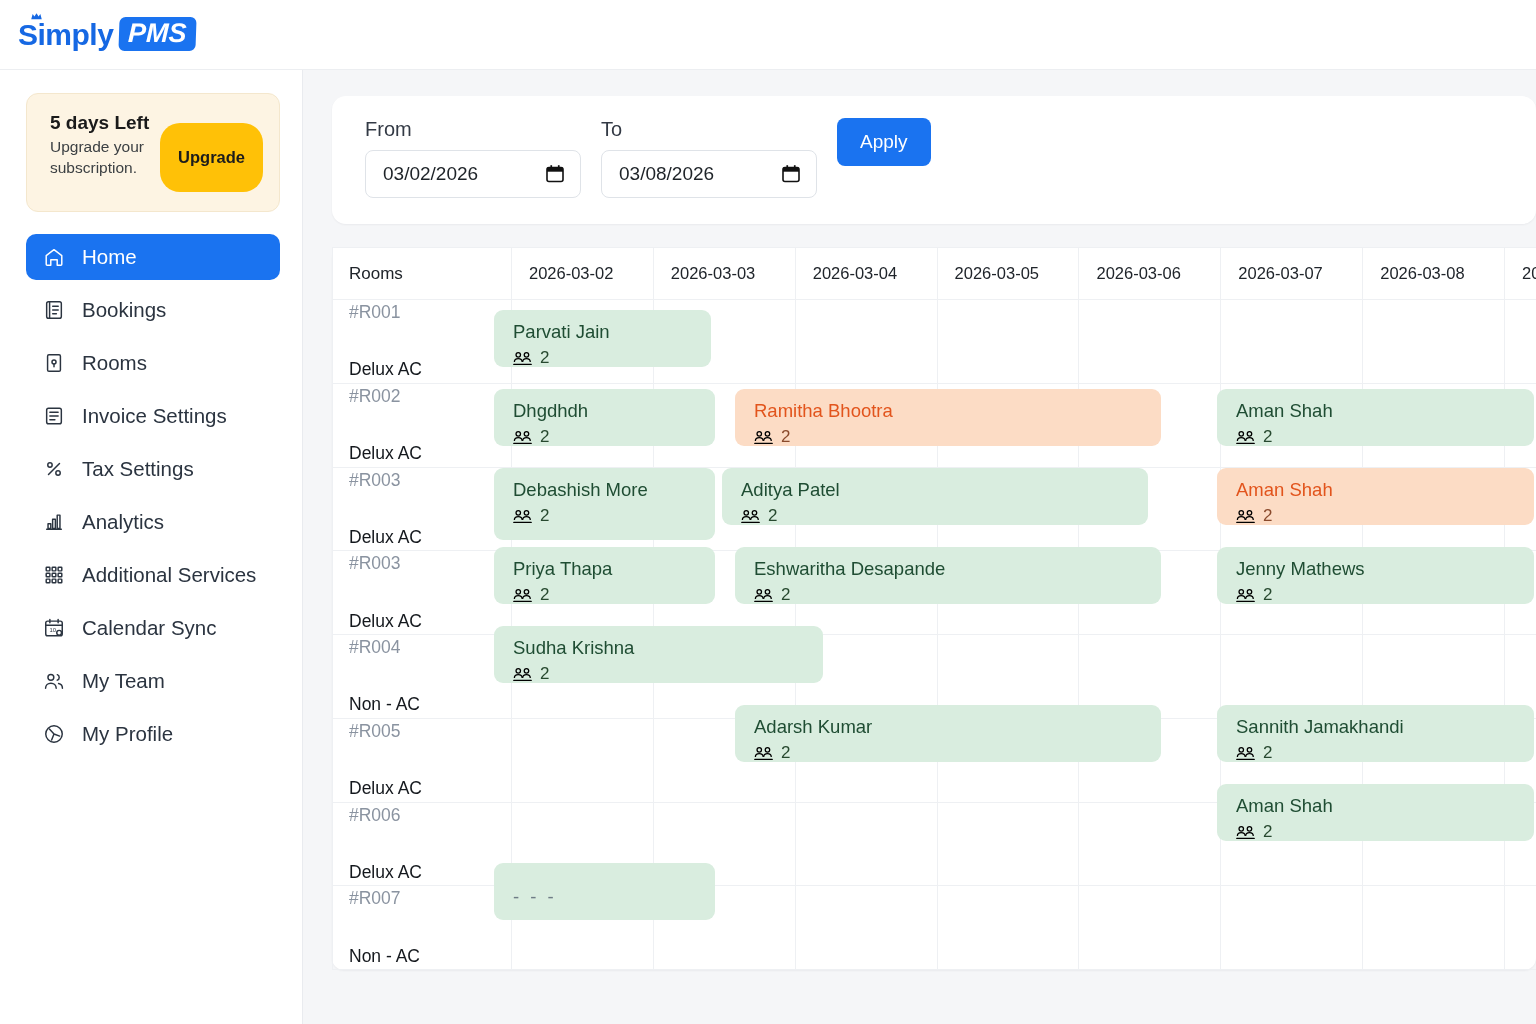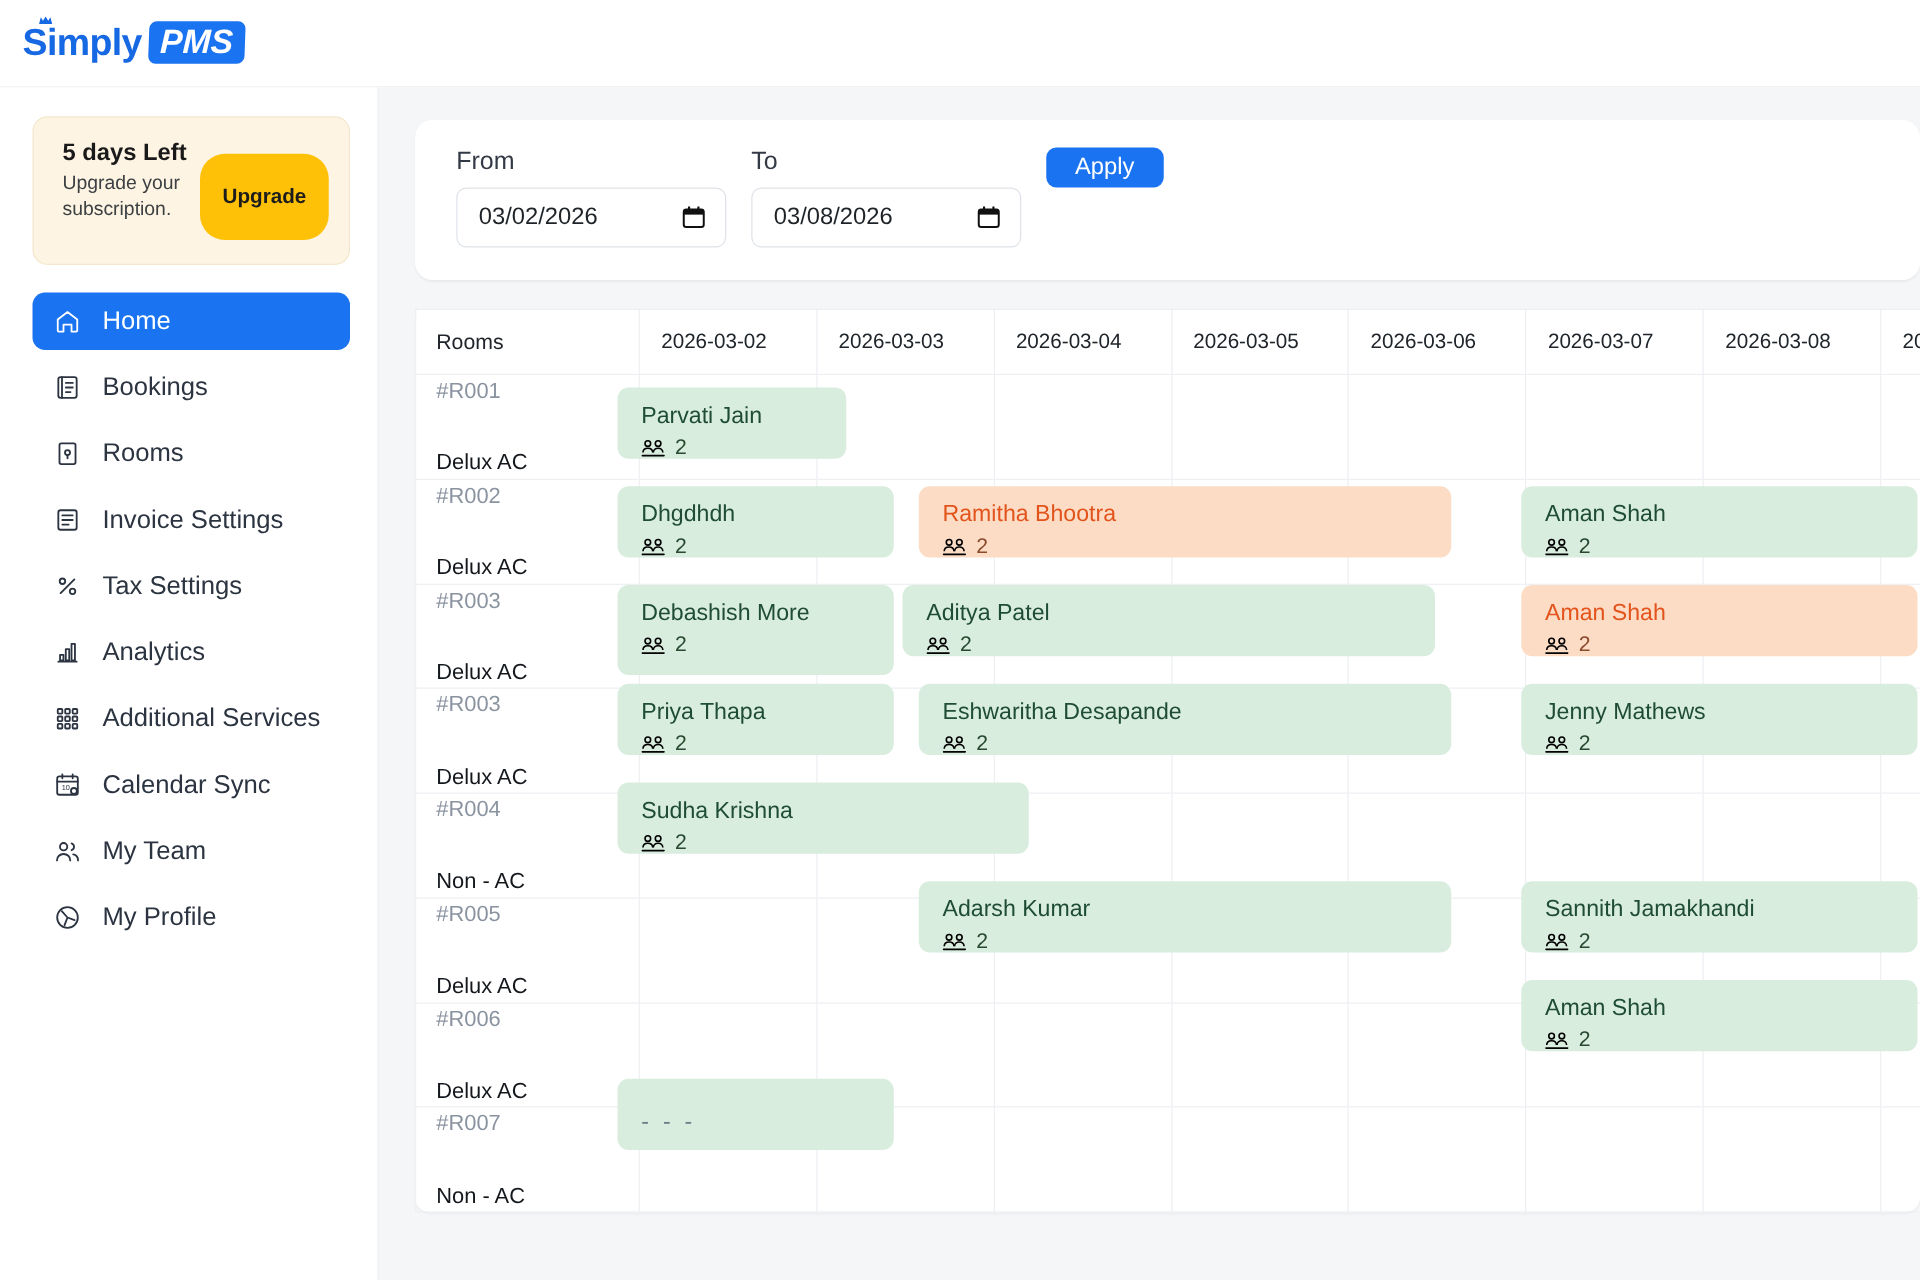--- a/index.html
+++ b/index.html
@@ -80,21 +80,21 @@
   }
   .filter-row { display: flex; align-items: flex-start; gap: 20px; }
   .field-label { font-size: 20px; color: #333a45; margin-bottom: 9px; }
   .date-input {
     width: 216px; height: 48px; border: 1px solid #dfe3e8; border-radius: 8px;
     background: #fff; display: flex; align-items: center; justify-content: space-between;
     padding: 0 15px 0 17px; font-size: 19px; color: #1e2328; cursor: text;
   }
   .cal-icon { width: 20px; height: 20px; }
   .apply-btn {
-    height: 32px; background: #1a73f0; color: #fff; border: none; border-radius: 8px;
+    height: 48px; background: #1a73f0; color: #fff; border: none; border-radius: 8px;
     font-size: 19px; padding: 0 23px; cursor: pointer; font-family: inherit;
   }
 
   
   .grid-card {
     width: 1204px; background: #ffffff; border-radius: 12px;
     box-shadow: 0 1px 2px rgba(16,24,40,.05); overflow: visible;
     position: relative;
   }
   table.grid { border-collapse: collapse; table-layout: fixed; width: 1315px; }
@@ -453,21 +453,21 @@
             <td></td>
             <td></td>
             <td></td>
             <td></td>
             <td></td>
             <td></td>
           </tr>
         </tbody>
     </table>
     <div class="bars-layer" id="bars-layer">
-        <div class="bar green" style="left: 162px; width: 183px; top: 63px; height: 57px;">
+        <div class="bar green" style="left: 162px; width: 217px; top: 63px; height: 57px;">
           <div class="bar-name">Parvati Jain</div>
           <div class="bar-meta">
             <span>
               <svg class="people-ico" viewBox="0 0 22 17">
                 <g fill="none" stroke="currentColor" stroke-width="1.5">
                   <circle cx="6.1" cy="4.3" r="2.6"></circle>
                   <circle cx="15.6" cy="4.3" r="2.6"></circle>
                   <path d="M1.6 12.6c0-2.5 2-4 4.5-4s4.5 1.5 4.5 4"></path>
                   <path d="M11.2 12.6c0-2.5 2-4 4.4-4s4.4 1.5 4.4 4"></path>
                   <path d="M0.9 15.4h20.2" stroke-linecap="round"></path>

